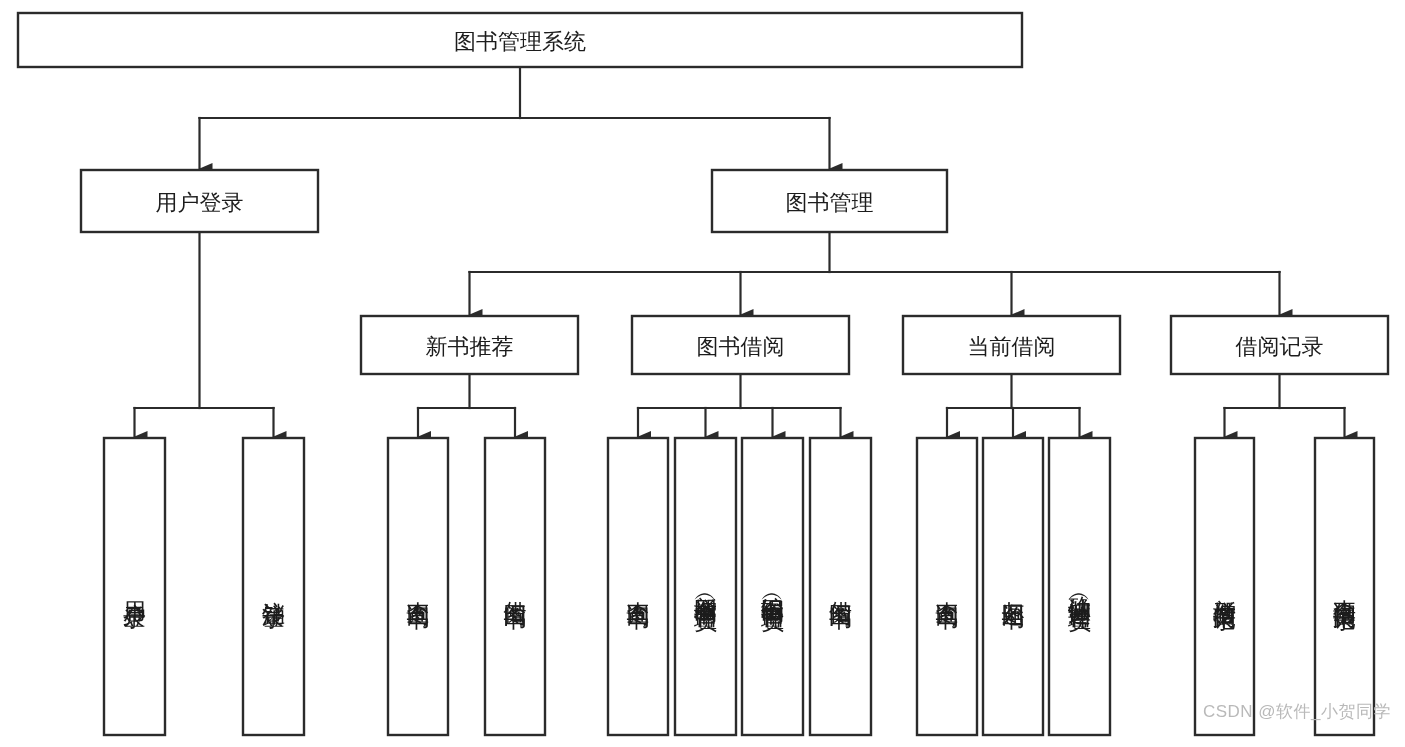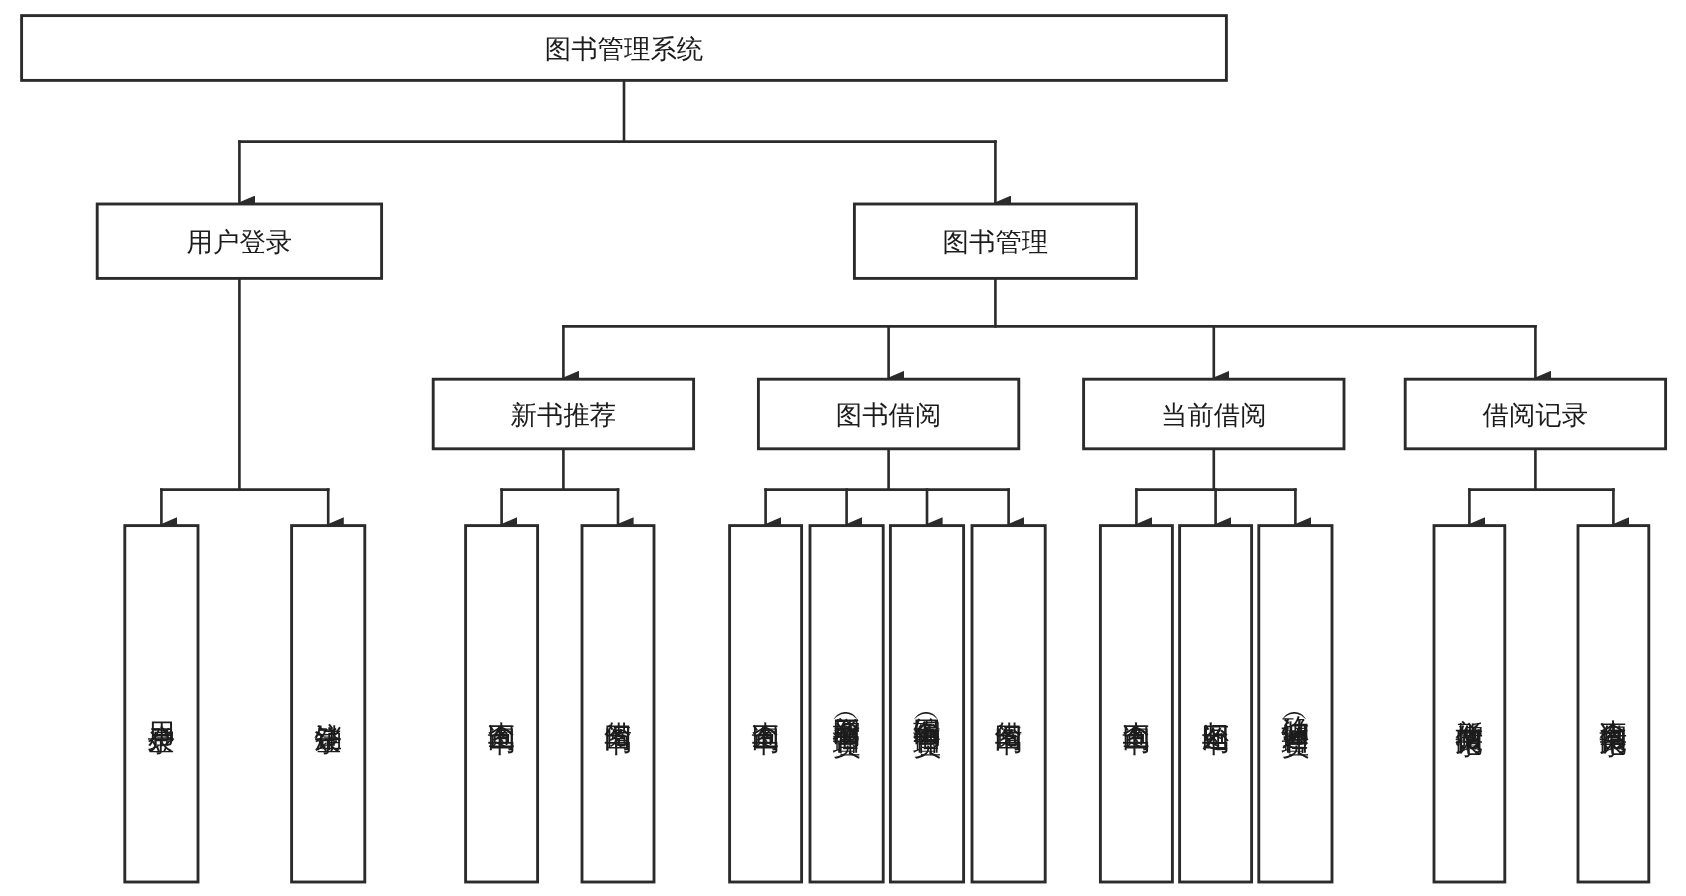--- a/index.html
+++ b/index.html
@@ -169,13 +169,14 @@
       <div class="leaf-label" style="left: 675px; top: 446px; width: 61px; height: 281px; display: flex; align-items: center; justify-content: center;">新增图书（管理员）</div>
       <div class="leaf-label" style="left: 742px; top: 446px; width: 61px; height: 281px; display: flex; align-items: center; justify-content: center;">编辑图书（管理员）</div>
       <div class="leaf-label" style="left: 810px; top: 446px; width: 61px; height: 281px; display: flex; align-items: center; justify-content: center;">借阅图书</div>
       <div class="leaf-label" style="left: 917px; top: 446px; width: 60px; height: 281px; display: flex; align-items: center; justify-content: center;">查询图书</div>
       <div class="leaf-label" style="left: 983px; top: 446px; width: 60px; height: 281px; display: flex; align-items: center; justify-content: center;">归还图书</div>
       <div class="leaf-label" style="left: 1049px; top: 446px; width: 61px; height: 281px; display: flex; align-items: center; justify-content: center;">确认归还（管理员）</div>
       <div class="leaf-label" style="left: 1195px; top: 446px; width: 59px; height: 281px; display: flex; align-items: center; justify-content: center;">新增借阅记录</div>
       <div class="leaf-label" style="left: 1315px; top: 446px; width: 59px; height: 281px; display: flex; align-items: center; justify-content: center;">查询借阅记录</div>
     </div>
 
+  <div class="watermark">CSDN @软件_小贺同学</div>
 </div>
 
 </body></html>

